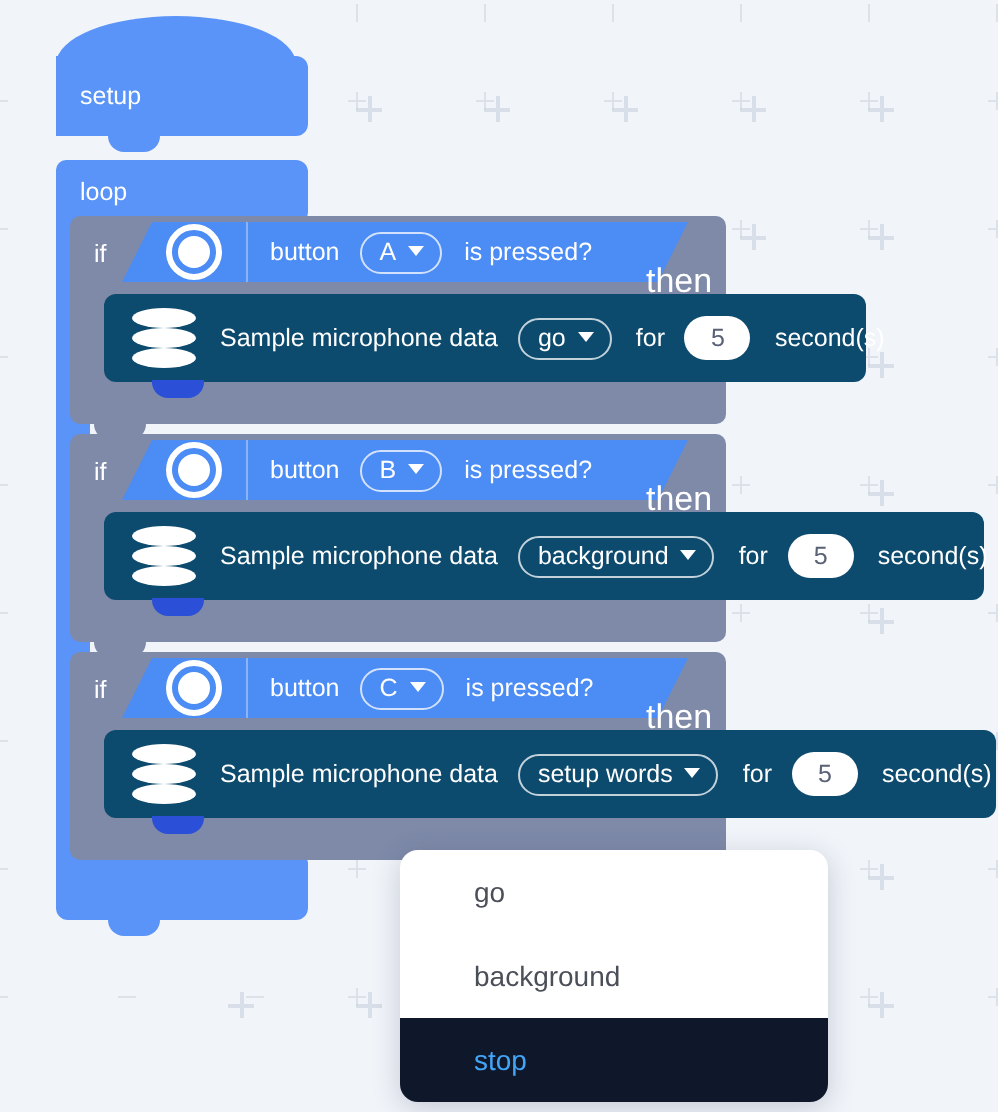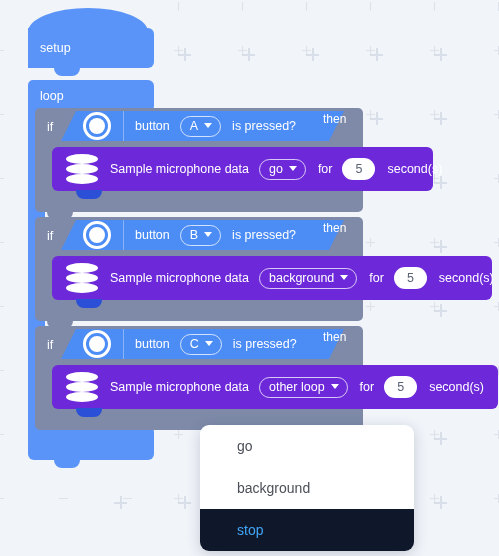--- a/index.html
+++ b/index.html
@@ -69,22 +69,22 @@
   .ifblk{
     position:absolute;
     background:#7e8aa8;
     border-radius:5px;
   }
   .ifblk .ifword{
     position:absolute;left:12px;top:12px;
     color:#fff;font-size:12.5px;
   }
   .ifblk .thenword{
-    position:absolute;top:4px;
-    color:#fff;font-size:12px;
+    position:absolute;top:23px;
+    color:#fff;font-size:17px;
   }
   .hex{
     position:absolute;
     background:#4c8cf5;
     height:30px;
     display:flex;align-items:center;
     clip-path:polygon(14px 0,100% 0,calc(100% - 14px) 100%,0 100%);
   }
   .hex.lhex{
     clip-path:polygon(15px 0, 100% 0, calc(100% - 15px) 100%, 0 100%);
@@ -109,21 +109,21 @@
     color:#fff;font-size:12.5px;
     margin-left:10px;white-space:nowrap;
   }
   .caret{
     width:0;height:0;border-left:4.5px solid transparent;border-right:4.5px solid transparent;
     border-top:5px solid #fff;display:inline-block;
   }
 
   .sample{
     position:absolute;
-    background:#6d28d9;
+    background:#0c4a6e;
     border-radius:6px;
     display:flex;align-items:center;
     height:44px;
   }
   .dbicon{
     position:relative;width:32px;height:30px;margin-left:14px;flex:0 0 auto;
   }
   .dbicon i{
     position:absolute;left:0;width:32px;height:10px;background:#fff;border-radius:50%;
   }
@@ -292,21 +292,21 @@
   </div>
 
   <div class="sample" style="left:52px;top:365px;width:446px;">
     <span class="dbicon">
         <i></i>
         <i></i>
         <i></i>
       </span>
     <span class="stxt">Sample microphone data</span>
     <span class="pill">
-      <span>other loop</span>
+      <span>setup words</span>
       <span class="caret"></span>
     </span>
     <span class="stxt">for</span>
     <span class="numoval">5</span>
     <span class="stxt">second(s)</span>
     <span class="bump"></span>
   </div>
 
   <div class="menu" style="left:200px;top:425px;width:214px;">
     <div class="tail" style="left:124px;"></div>

